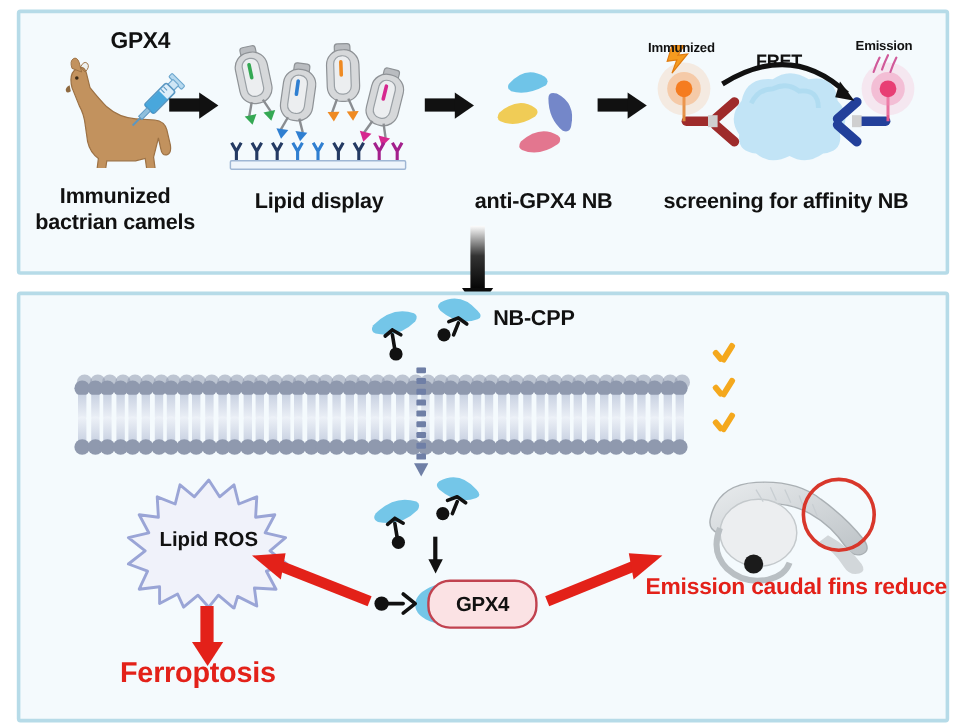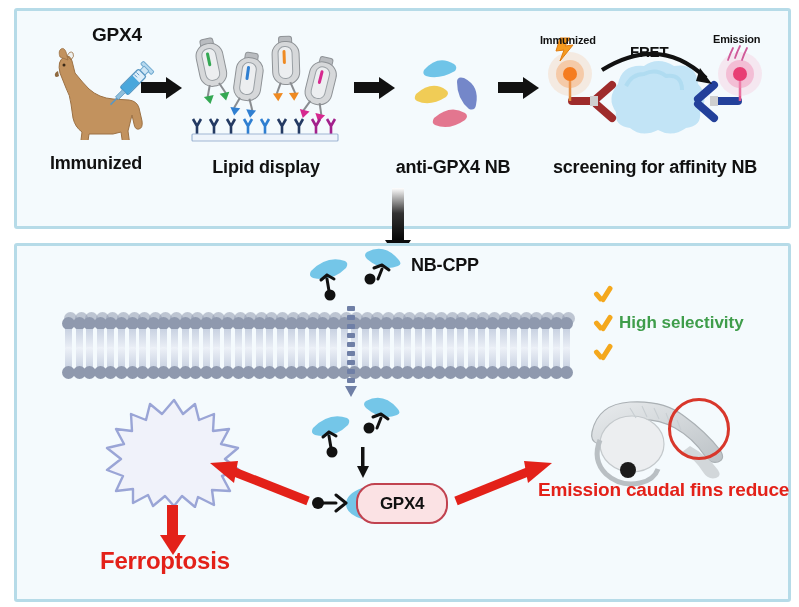--- a/index.html
+++ b/index.html
@@ -218,20 +218,21 @@
     <path d="M170 44 l12 16 l-16 -3 z" fill="#111"></path>
   </svg>
 </div>
 
 <div class="lbl" style="left:540px;top:34px;font-size:11px;">Immunized</div>
 <div class="lbl" style="left:630px;top:43px;font-size:15px;">FRET</div>
 <div class="lbl" style="left:713px;top:33px;font-size:11px;">Emission</div>
 
 <div class="lbl ctr" style="left:16px;top:152px;width:160px;font-size:18px;line-height:22px;">
   <div>Immunized</div>
+  <div>bactrian camels</div>
 </div>
 <div class="lbl ctr" style="left:186px;top:157px;width:160px;font-size:18px;">Lipid display</div>
 <div class="lbl ctr" style="left:378px;top:157px;width:150px;font-size:18px;">anti-GPX4 NB</div>
 <div class="lbl ctr" style="left:530px;top:157px;width:250px;font-size:18px;">screening for affinity NB</div>
 
 <div id="connector" style="position:absolute;left:383px;top:188px;width:30px;height:72px;">
   <svg viewBox="0 0 30 72" width="30" height="72">
     <defs>
         <linearGradient id="gv" x1="0" y1="0" x2="0" y2="1">
       <stop offset="0%" stop-color="#ffffff"></stop>
@@ -559,20 +560,21 @@
 </div>
 
 <div id="gpx4-pill">
   <span>GPX4</span>
 </div>
 
 <div id="burst">
   <svg viewBox="0 0 172 110" width="172" height="110">
     <polygon points="86,2 95,16 107,6 111,22 126,16 125,33 141,31 133,46 150,50 137,61 151,72 134,78 142,93 124,92 126,107 110,99 107,109 94,98 86,108 77,98 65,108 60,97 45,105 45,91 28,93 35,78 19,72 33,61 19,50 36,46 28,31 44,33 43,16 58,22 62,6 74,16" fill="#f0f2fa" stroke="#9aa5d6" stroke-width="2.4" stroke-linejoin="round"></polygon>
   </svg>
+  <div style="position:absolute;left:0;top:42px;width:172px;text-align:center;font-size:17px;font-weight:bold;color:#111;">Lipid ROS</div>
 </div>
 
 <div style="position:absolute;left:200px;top:455px;width:112px;height:52px;">
   <svg viewBox="0 0 112 52" width="112" height="52">
     <path d="M108 46 L32 16" stroke="#e32119" stroke-width="9" stroke-linecap="butt"></path>
     <path d="M34 28 L10 8 L38 6 Z" fill="#e32119"></path>
   </svg>
 </div>
 
 <div style="position:absolute;left:158px;top:505px;width:30px;height:52px;">
@@ -590,21 +592,20 @@
     <path d="M76 28 L100 8 L72 6 Z" fill="#e32119"></path>
   </svg>
 </div>
 
 <div id="checks">
   <div class="chk-row">
     <div class="chk-mark"></div>
   </div>
   <div class="chk-row">
     <div class="chk-mark"></div>
-    <div class="chk-txt">High selectivity</div>
   </div>
   <div class="chk-row">
     <div class="chk-mark"></div>
   </div>
 </div>
 
 <div id="fish">
   <svg viewBox="0 0 165 100" width="165" height="100">
     <defs>
       <linearGradient id="fg" x1="0" y1="0" x2="1" y2="1">

